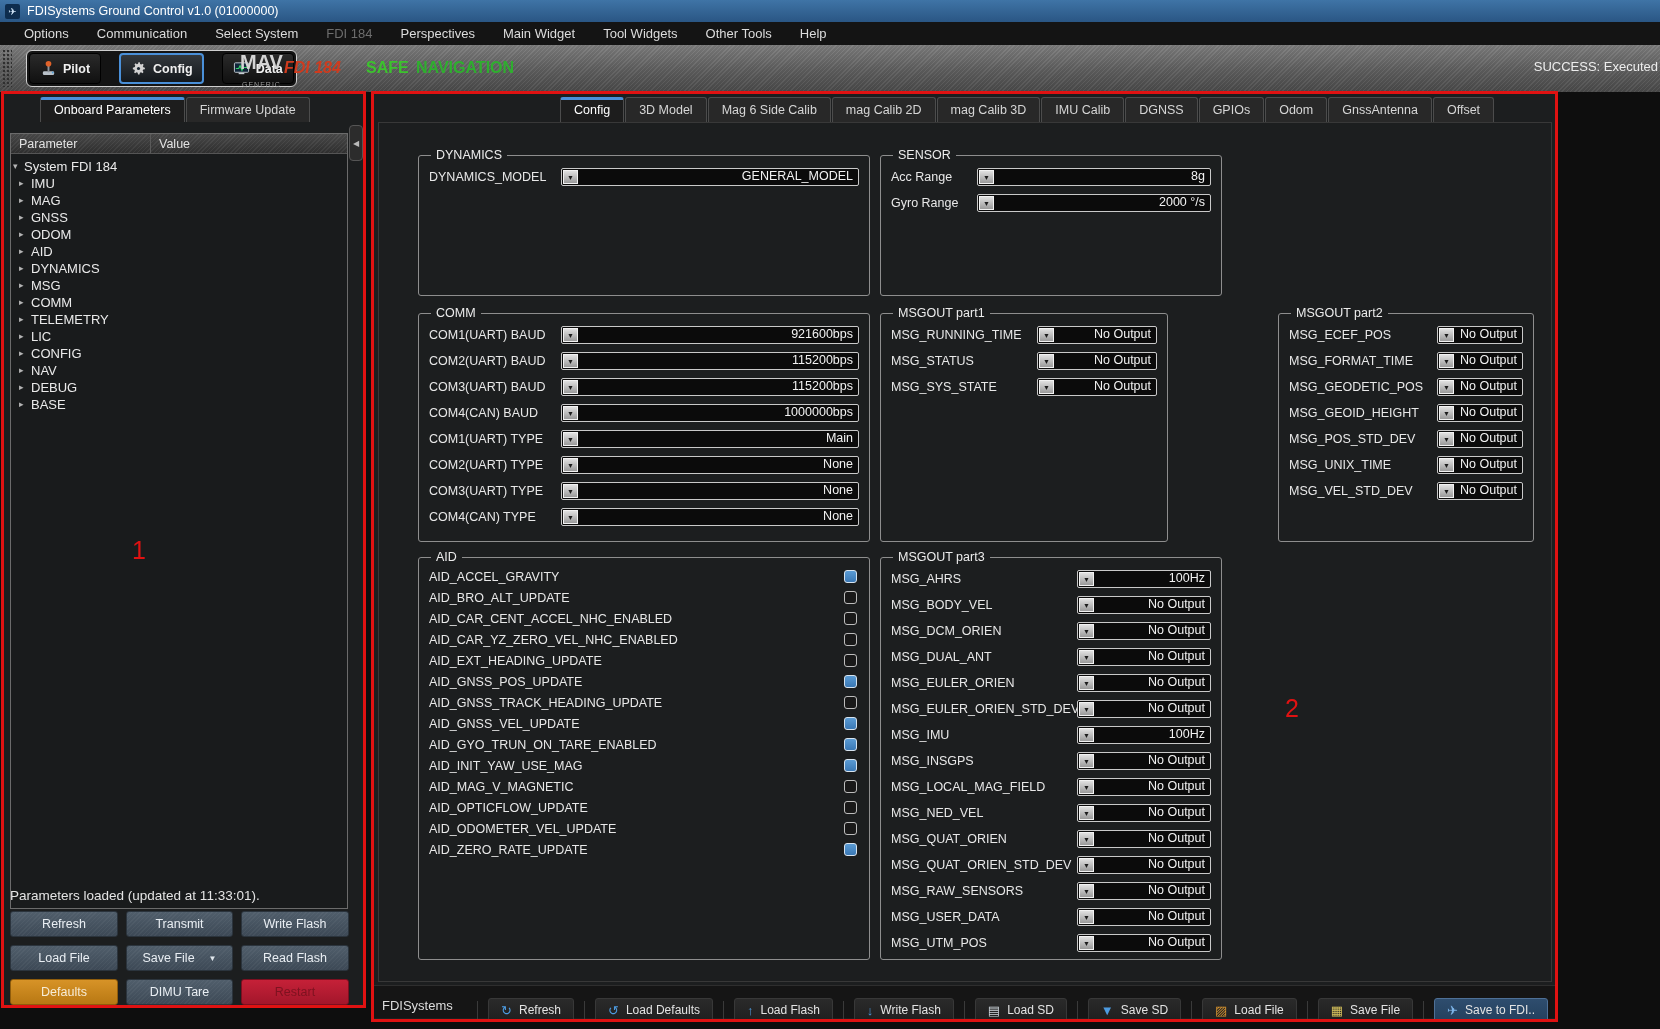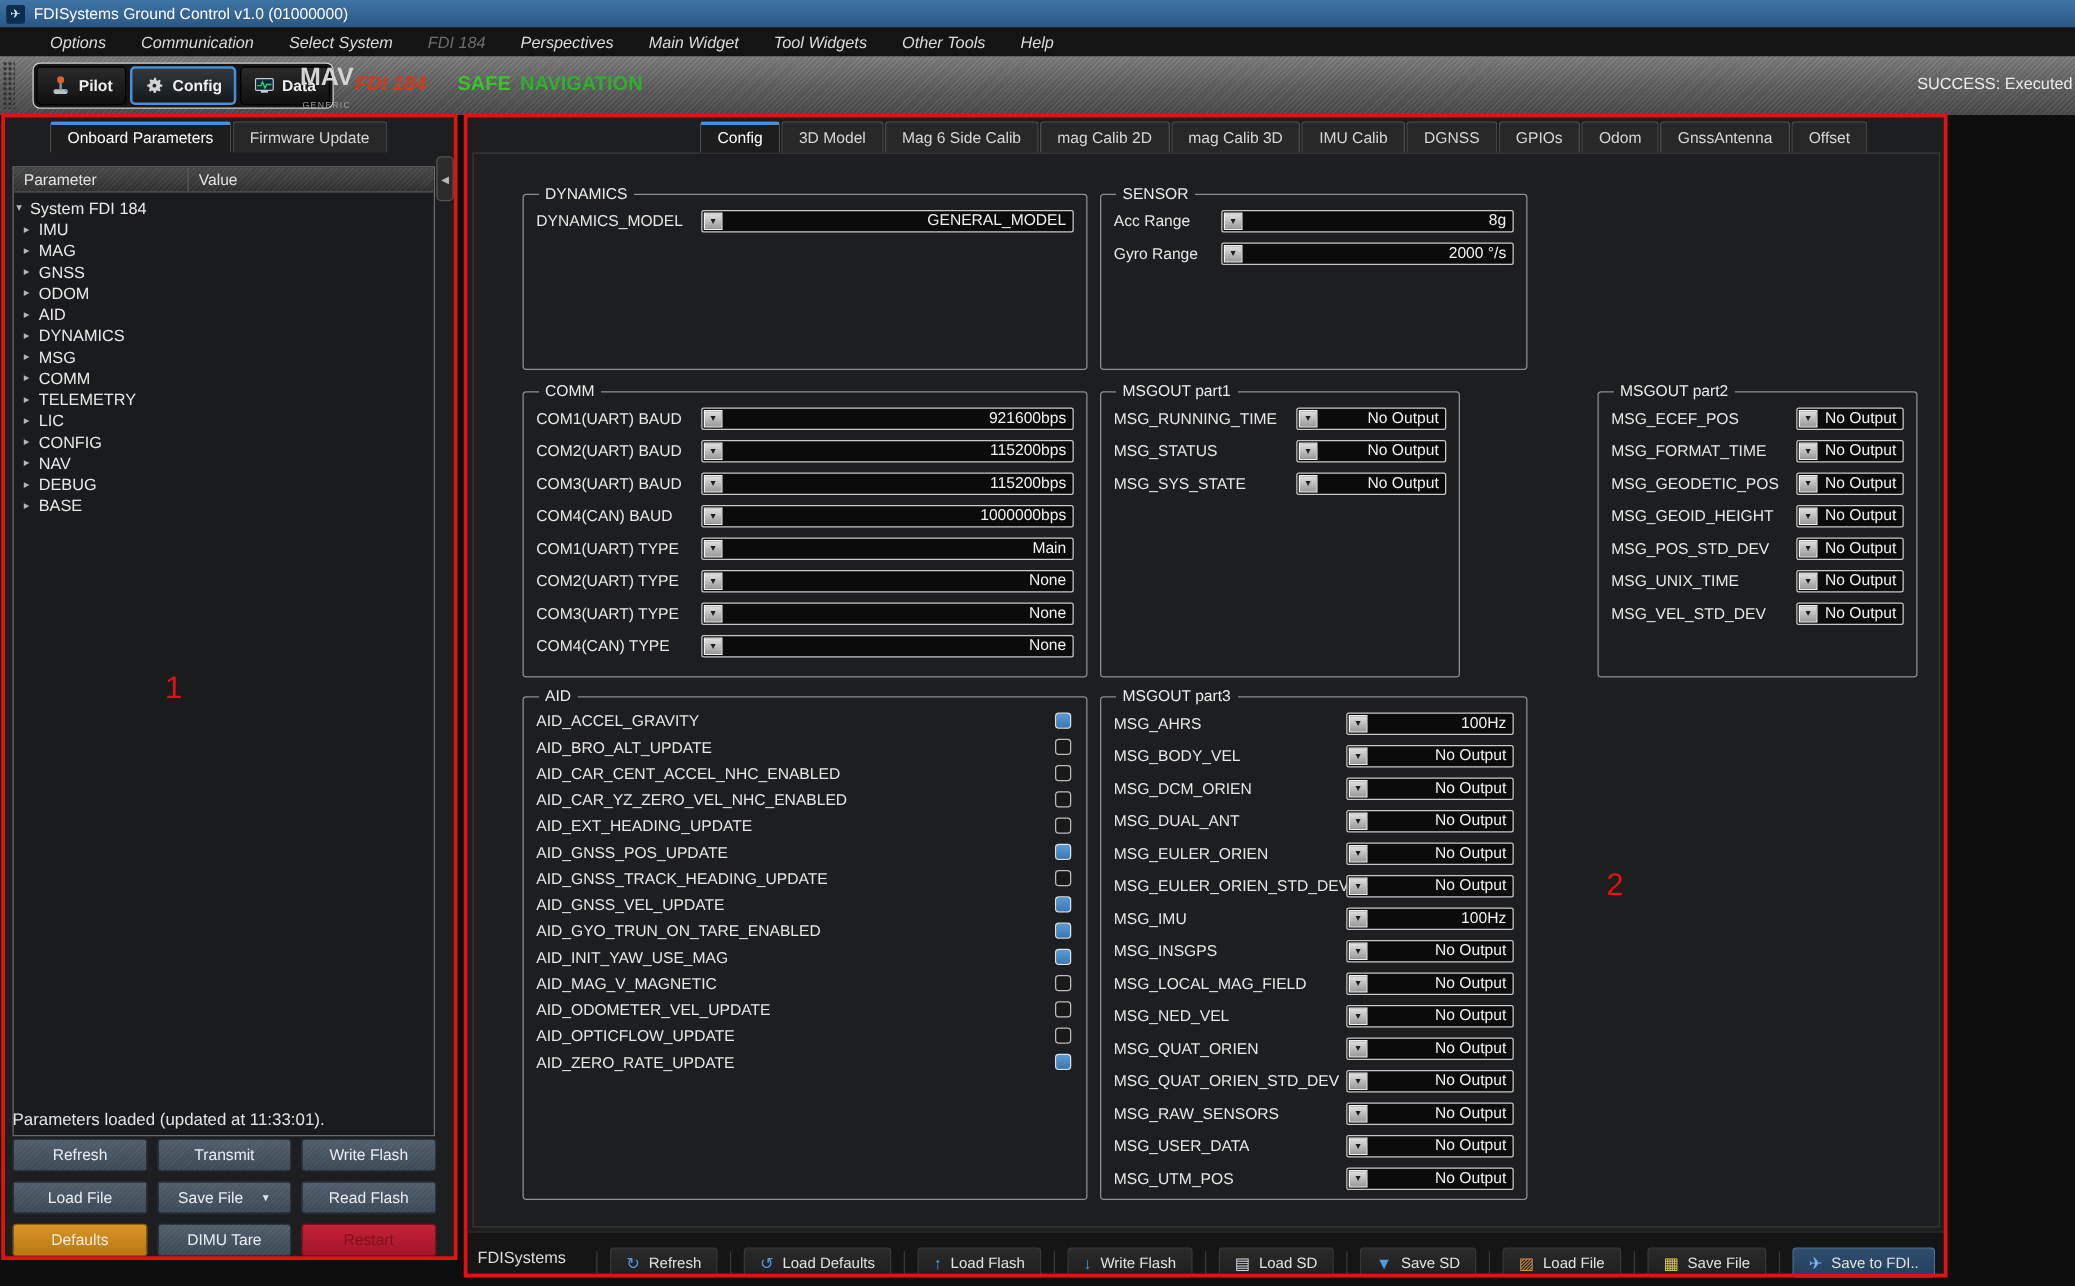--- a/index.html
+++ b/index.html
@@ -9,32 +9,32 @@
     font-family:"Liberation Sans", sans-serif; color:#e6e6e6;
   }
   
   .titlebar { position:absolute; left:0; top:0; width:1660px; height:22px;
     background:linear-gradient(#3f74a6,#2a5684); display:flex; align-items:center; gap:7px;
     padding-left:5px; font-size:12.5px; color:#ffffff; }
   .titleicon { width:15px; height:15px; background:#0e2d4e; border-radius:2px; color:#cfe3f5;
     font-size:10px; display:flex; align-items:center; justify-content:center; }
   
   .menubar { position:absolute; left:0; top:22px; width:1660px; height:23px; background:#141414;
-    display:flex; align-items:center; padding-left:26px;font-style:italic; }
+    display:flex; align-items:center; padding-left:10px; }
   .menu-item { padding:0 14px; font-size:13px; color:#dcdcdc; line-height:23px; white-space:nowrap; }
   .menu-item.disabled { color:#6d6d6d; }
   
   .toolbar { position:absolute; left:0; top:45px; width:1660px; height:47px;
     background:repeating-linear-gradient(135deg, rgba(255,255,255,.05) 0 1px, rgba(0,0,0,.06) 1px 3px),
       linear-gradient(#7e7e7e,#5e5e5e 55%,#4a4a4a); }
   .grip { position:absolute; left:2px; top:4px; width:10px; height:38px;
     background-image:radial-gradient(circle at 2px 2px,#2f2f2f 1px,transparent 1.4px);
     background-size:4px 4px; }
   .mode-group { position:absolute; left:26px; top:5px; height:37px; border:1px solid #cfcfcf;
-    border-radius:6px; background:#141414; display:flex; align-items:center; padding:2px; gap:3px; }
+    border-radius:6px; background:#141414; display:flex; align-items:center; padding:2px; gap:18px; }
   .mode-btn { height:31px; border-radius:4px; background:linear-gradient(#2a2a2a,#101010);
     border:1px solid #000; display:flex; align-items:center; gap:6px; padding:0 10px;
     font-size:12.5px; font-weight:bold; color:#f0f0f0; cursor:default; }
   .mode-btn.selected { border:2px solid #4a90d9; padding:0 9px; background:linear-gradient(#33383d,#14181c); }
   .mav { position:absolute; left:240px; top:6px; font-size:20px; font-weight:bold; color:#d4d4d4; }
   .mav-sub { position:absolute; left:242px; top:36px; font-size:7px; color:#9b9b9b; letter-spacing:1px; }
   .sys-id { position:absolute; left:284px; top:14px; font-size:16px; font-weight:bold; font-style:italic; }
   .safe-lab { position:absolute; left:366px; top:14px; font-size:16px; font-weight:bold; }
   .nav-lab { position:absolute; left:416px; top:14px; font-size:16px; font-weight:bold; }
   .success { position:absolute; right:2px; top:59px; font-size:13px; color:#ededed;text-align:right; }
@@ -578,26 +578,26 @@
           <span class="lbl">AID_INIT_YAW_USE_MAG</span>
           <span class="checkbox checked"></span>
         </div>
 
         <div class="aid-row">
           <span class="lbl">AID_MAG_V_MAGNETIC</span>
           <span class="checkbox"></span>
         </div>
 
         <div class="aid-row">
+          <span class="lbl">AID_OPTICFLOW_UPDATE</span>
+          <span class="checkbox"></span>
+        </div>
+
+        <div class="aid-row">
           <span class="lbl">AID_ODOMETER_VEL_UPDATE</span>
-          <span class="checkbox"></span>
-        </div>
-
-        <div class="aid-row">
-          <span class="lbl">AID_OPTICFLOW_UPDATE</span>
           <span class="checkbox"></span>
         </div>
 
         <div class="aid-row">
           <span class="lbl">AID_ZERO_RATE_UPDATE</span>
           <span class="checkbox checked"></span>
         </div>
       </div>
   </fieldset>
 

